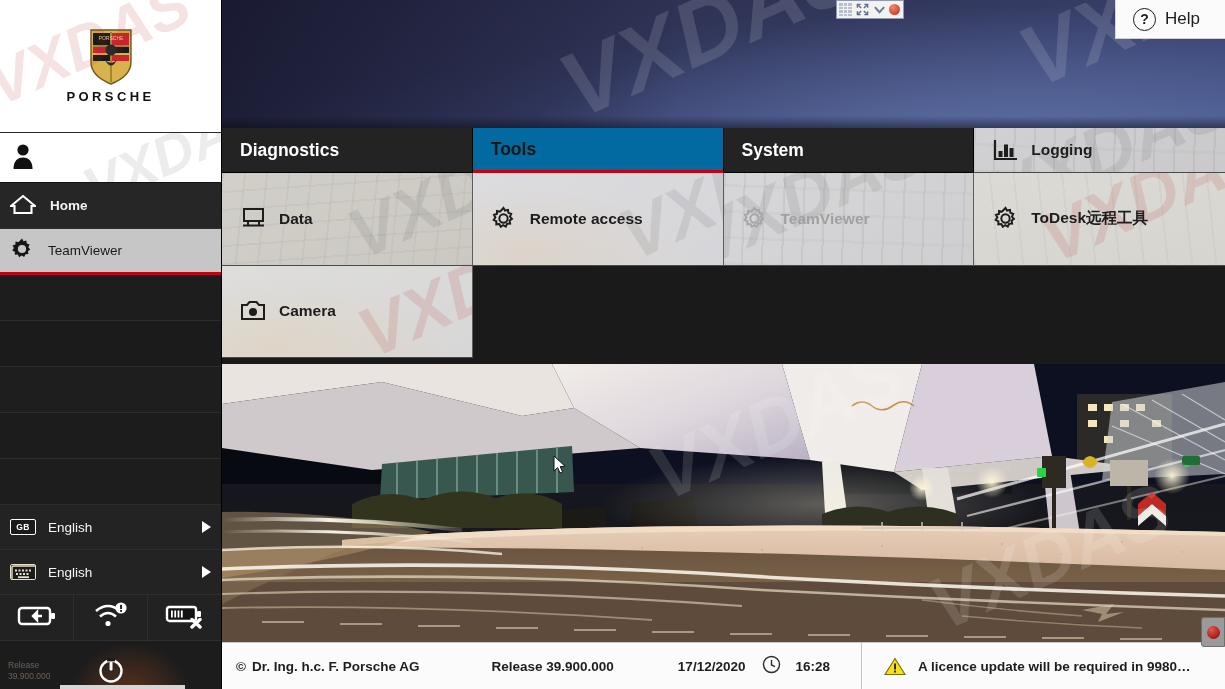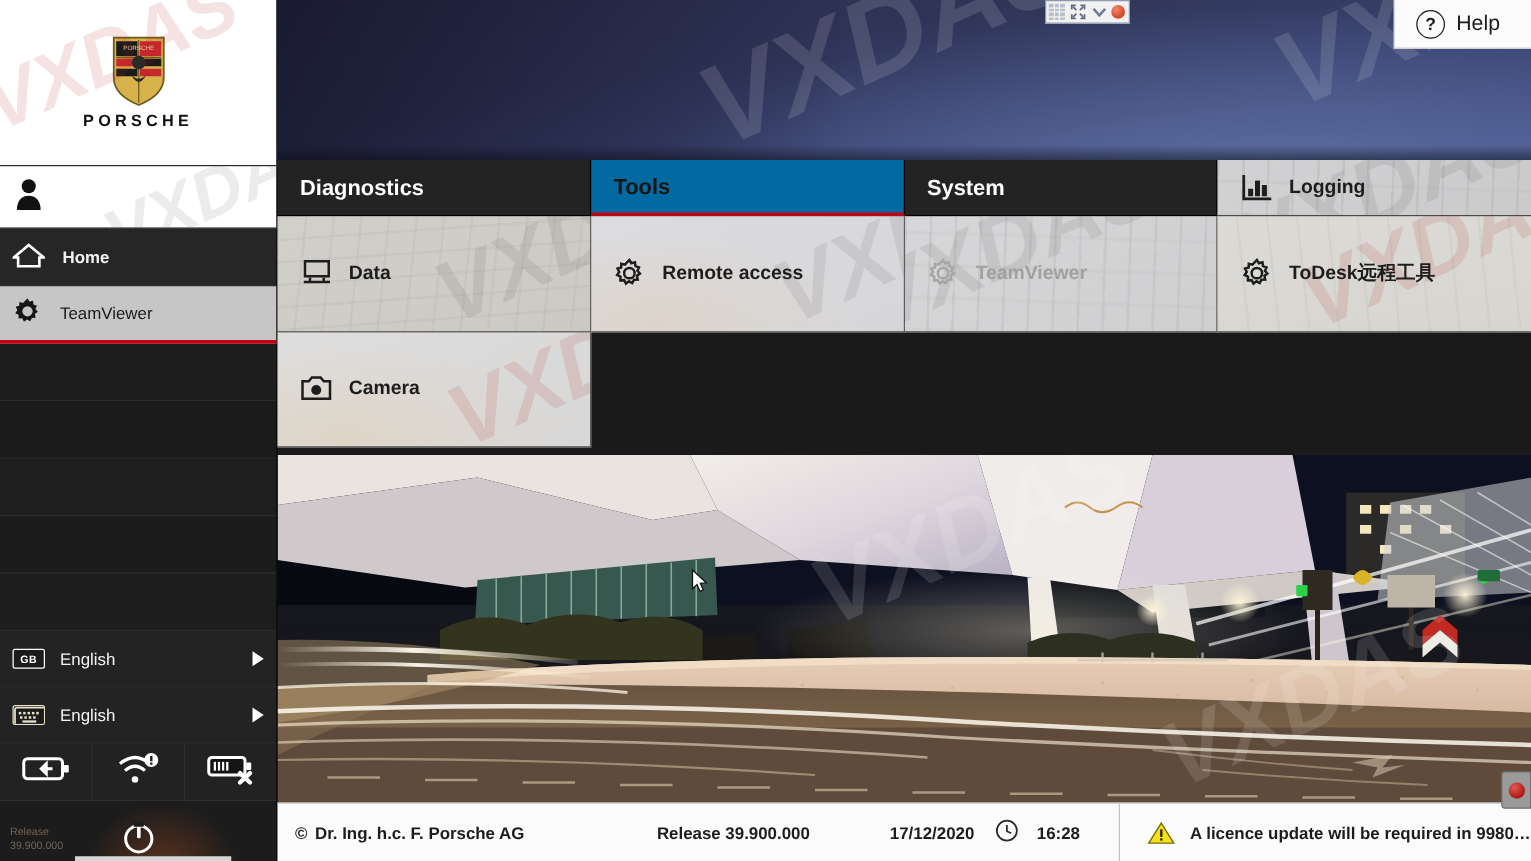--- a/index.html
+++ b/index.html
@@ -219,21 +219,21 @@
   .recchip .d{ width:13px;height:13px;border-radius:50%;
     background:radial-gradient(circle at 35% 30%, #e0594a, #a81414 75%); }
 
   
   .footer{
     position:absolute; left:222px; top:642px; width:1003px; height:47px;
     background:#fbfbfb; display:flex; align-items:center;
     border-top:1px solid #c8c8c8; font-size:13.5px; font-weight:bold; color:#1d1d1d;
   }
   .f-copy{ margin-left:14px; display:flex; align-items:center; gap:6px; }
-  .f-rel{ margin-left:66px;padding-left:40px; }
+  .f-rel{ margin-left:32px;padding-left:40px; }
   .f-date{ margin-left:64px; }
   .f-clock{ margin-left:17px; display:flex; align-items:center; gap:14px; }
   .f-div{ width:1px; height:47px; background:#c4c4c4; margin-left:31px; }
   .f-warn{ margin-left:22px; display:flex; align-items:center; gap:12px; }
   .warnico{ width:22px;height:19px;flex:0 0 auto; }
 
   
   .wm{
     position:absolute; font-weight:bold; font-style:italic;
     pointer-events:none; user-select:none; white-space:nowrap;

